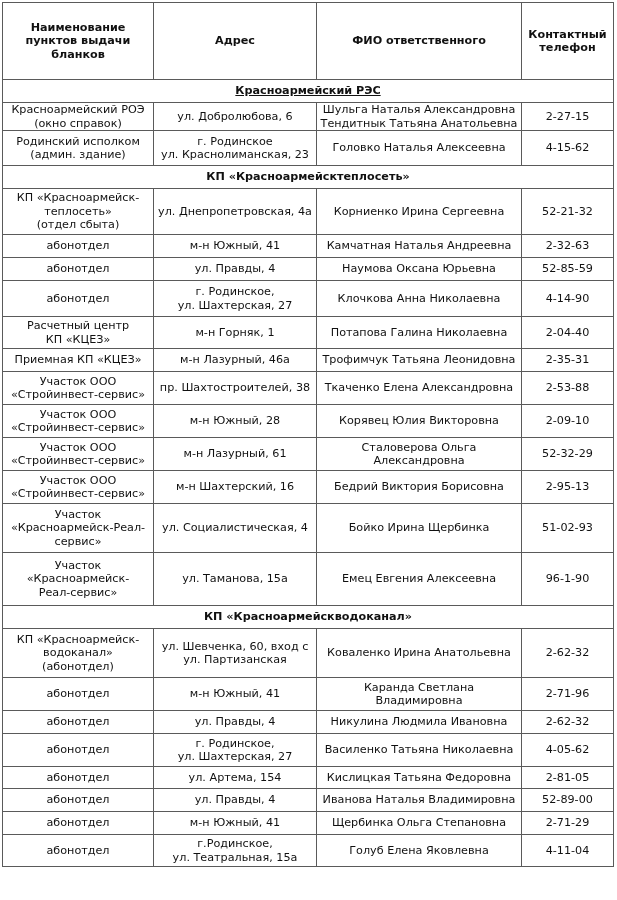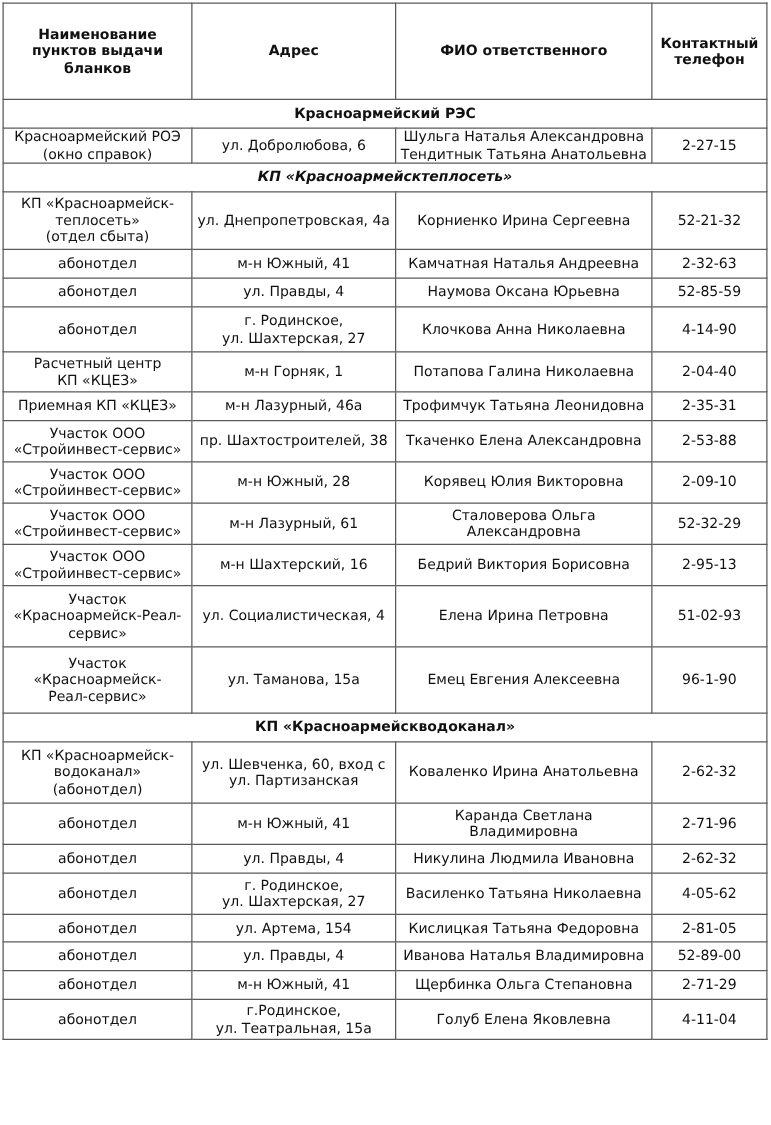--- a/index.html
+++ b/index.html
@@ -41,38 +41,52 @@
         <th>
           <span class="ln">ФИО ответственного</span>
         </th>
         <th>
           <span class="ln">Контактный</span>
           <span class="ln">телефон</span>
         </th>
       </tr>
   </thead>
   <tbody id="tb">
-      <tr class="sec" style="height: 23px;">
+      <tr class="sec" style="height: 23px; text-decoration: underline;">
         <td colspan="4">Красноармейский РЭС</td>
       </tr>
       <tr style="height: 25px; margin-left: 44px;">
         <td>
           <span class="ln">Красноармейский РОЭ</span>
           <span class="ln">(окно справок)</span>
         </td>
         <td>
           <span class="ln">ул. Добролюбова, 6</span>
         </td>
         <td>
           <span class="ln">Шульга Наталья Александровна</span>
           <span class="ln">Тендитнык Татьяна Анатольевна</span>
         </td>
         <td>2-27-15</td>
       </tr>
-      <tr class="sec" style="height: 23px; font-style: italic;">
+      <tr style="height: 35px;">
+        <td>
+          <span class="ln">Родинский исполком</span>
+          <span class="ln">(админ. здание)</span>
+        </td>
+        <td>
+          <span class="ln">г. Родинское</span>
+          <span class="ln">ул. Краснолиманская, 23</span>
+        </td>
+        <td>
+          <span class="ln">Головко Наталья Алексеевна</span>
+        </td>
+        <td>4-15-62</td>
+      </tr>
+      <tr class="sec" style="height: 23px;">
         <td colspan="4">КП «Красноармейсктеплосеть»</td>
       </tr>
       <tr style="height: 46px;">
         <td>
           <span class="ln">КП «Красноармейск-</span>
           <span class="ln">теплосеть»</span>
           <span class="ln">(отдел сбыта)</span>
         </td>
         <td>
           <span class="ln">ул. Днепропетровская, 4а</span>
@@ -200,21 +214,21 @@
       <tr style="height: 49px;">
         <td>
           <span class="ln">Участок</span>
           <span class="ln">«Красноармейск-Реал-</span>
           <span class="ln">сервис»</span>
         </td>
         <td>
           <span class="ln">ул. Социалистическая, 4</span>
         </td>
         <td>
-          <span class="ln">Елена Ирина Петровна</span>
+          <span class="ln">Бойко Ирина Щербинка</span>
         </td>
         <td>51-02-93</td>
       </tr>
       <tr style="height: 53px;">
         <td>
           <span class="ln">Участок</span>
           <span class="ln">«Красноармейск-</span>
           <span class="ln">Реал-сервис»</span>
         </td>
         <td>

